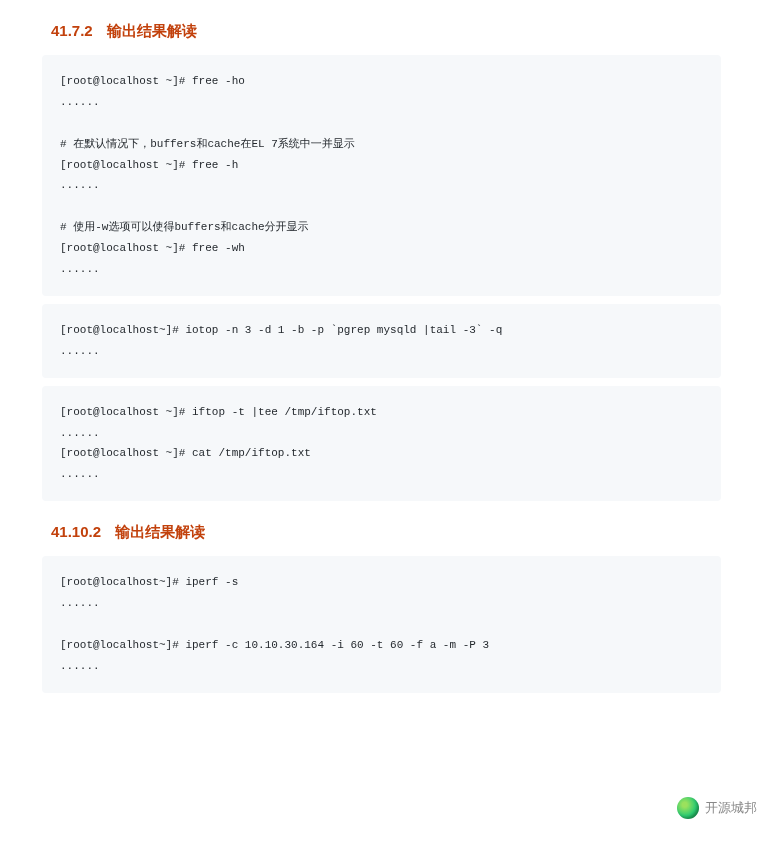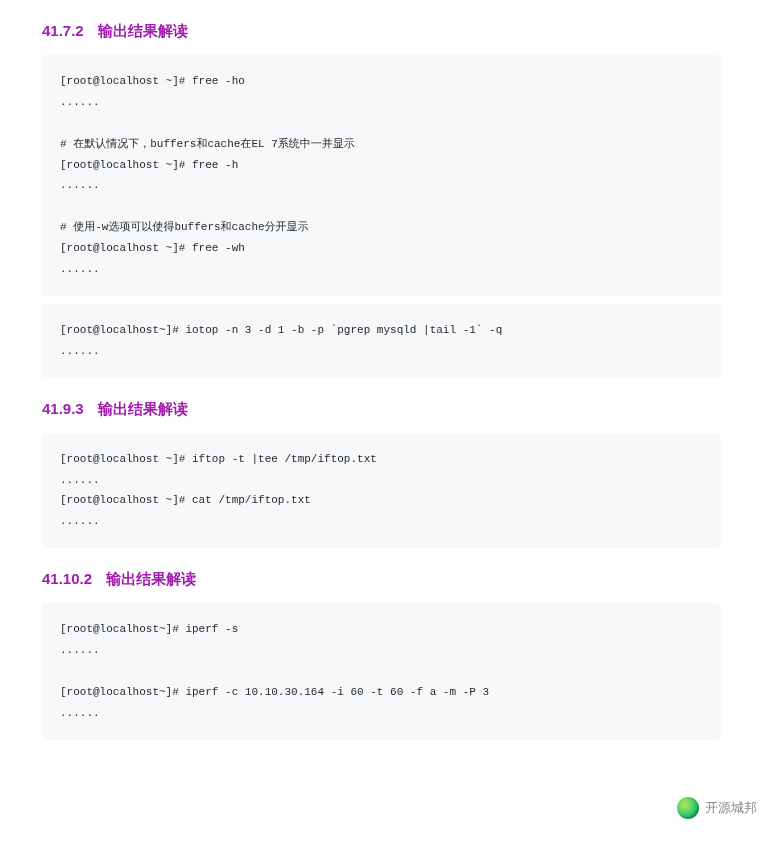--- a/index.html
+++ b/index.html
@@ -9,22 +9,22 @@
     font-family: -apple-system, BlinkMacSystemFont, "Segoe UI", "PingFang SC", "Microsoft YaHei", sans-serif;
     background: #fff;
     width: 763px;
   }
   .page {
     padding: 0 42px 20px 42px;
   }
   .section-heading {
     font-size: 15px;
     font-weight: 700;
-    color: #a21caf;
-    margin: 22px 0 14px 0;
+    color: #c2410c;
+    margin: 22px 0 14px 9px;
   }
   .section-heading .num { margin-right: 10px; }
   .code-block {
     background: #f6f8fa;
     border-radius: 4px;
     padding: 16px 18px;
     font-family: "SFMono-Regular", Consolas, "Liberation Mono", Menlo, monospace;
     font-size: 11px;
     line-height: 1.9;
     color: #24292e;
@@ -65,27 +65,23 @@
 ......
 
 # 在默认情况下，buffers和cache在EL 7系统中一并显示
 [root@localhost ~]# free -h
 ......
 
 # 使用-w选项可以使得buffers和cache分开显示
 [root@localhost ~]# free -wh
 ......</div>
 
-  <div class="code-block">[root@localhost~]# iotop -n 3 -d 1 -b -p `pgrep mysqld |tail -1` -q
+  <div class="code-block">[root@localhost~]# iotop -n 3 -d 1 -b -p `pgrep mysqld |tail -3` -q
 ......</div>
 
-  <h3 class="section-heading">
-    <span class="num">41.9.3</span>
-    <span>输出结果解读</span>
-  </h3>
   <div class="code-block">[root@localhost ~]# iftop -t |tee /tmp/iftop.txt
 ......
 [root@localhost ~]# cat /tmp/iftop.txt
 ......</div>
 
   <h3 class="section-heading">
     <span class="num">41.10.2</span>
     <span>输出结果解读</span>
   </h3>
   <div class="code-block">[root@localhost~]# iperf -s

